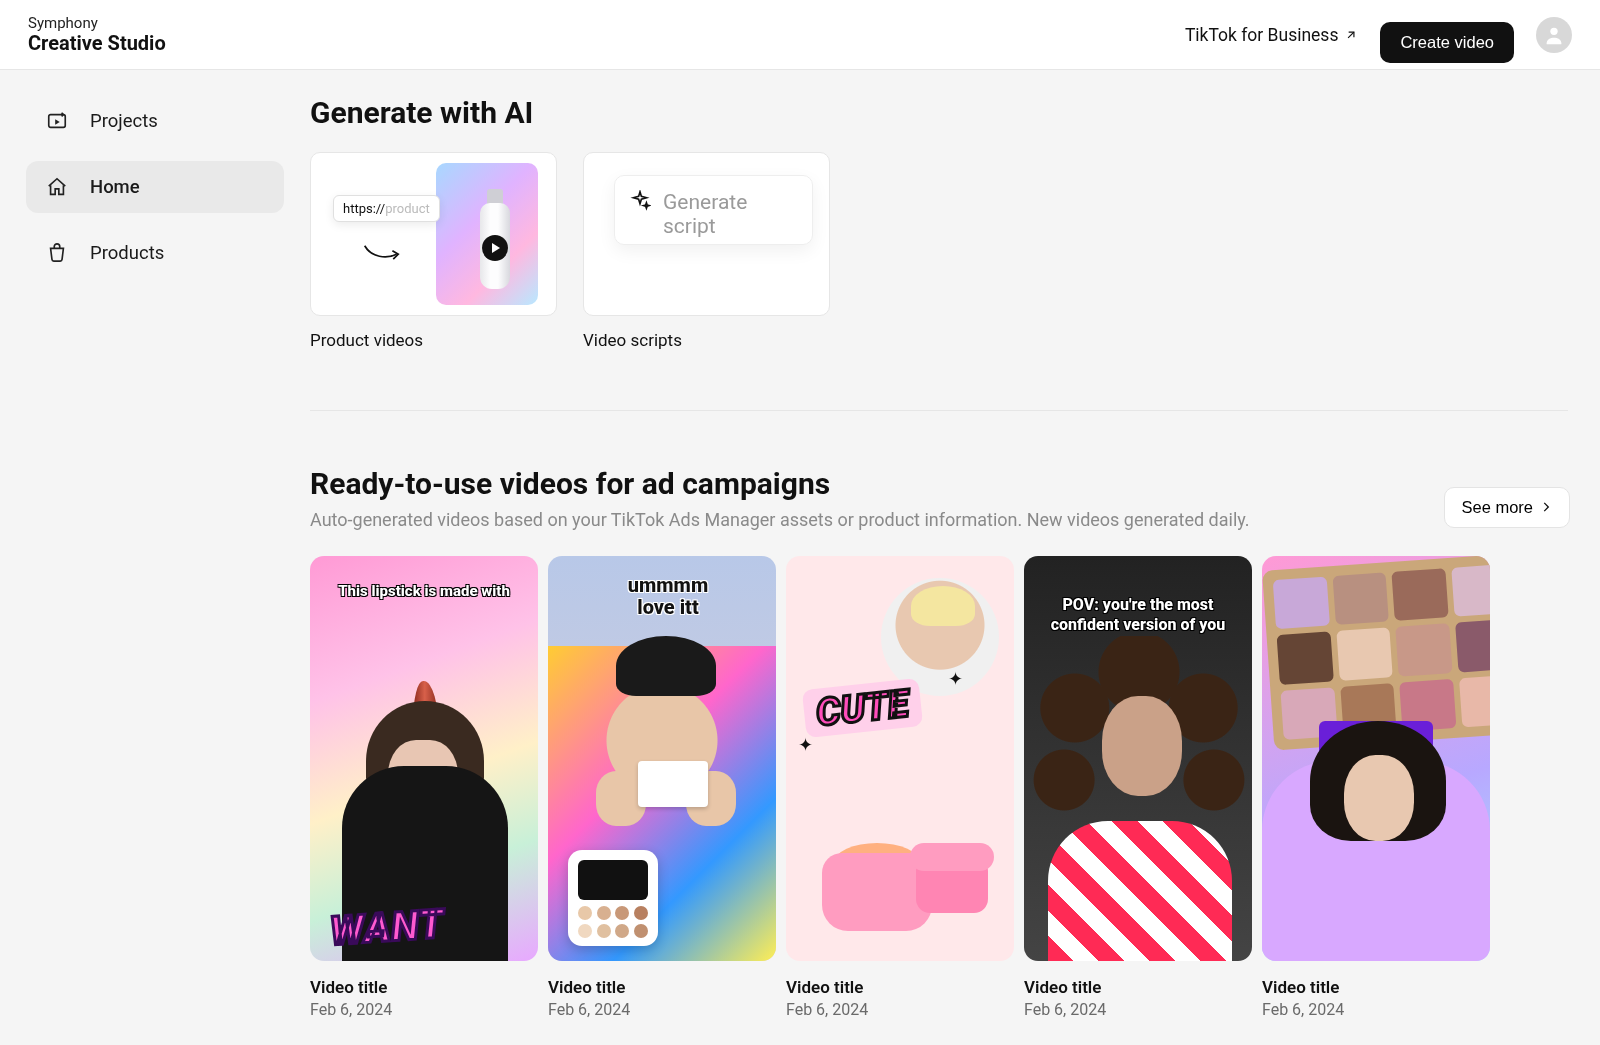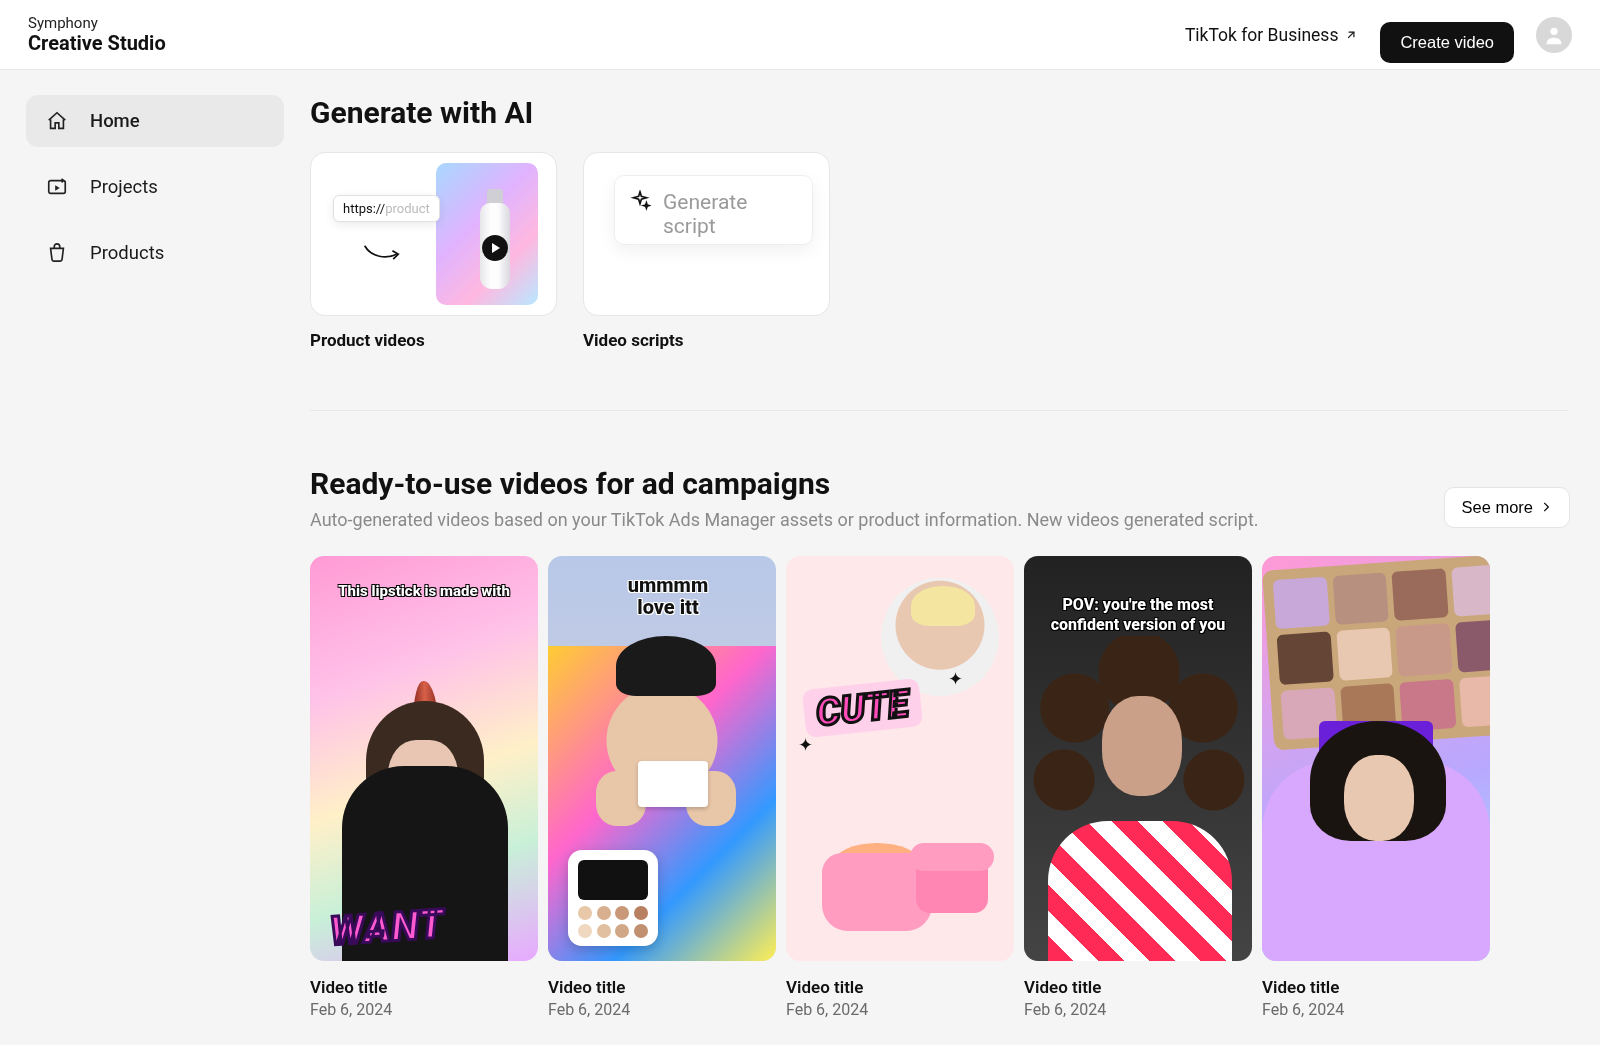--- a/index.html
+++ b/index.html
@@ -58,23 +58,23 @@
 
   .main { flex:1; padding: 25px 30px 0 0; overflow:auto; }
 
   h1.section { font-size: 30px; font-weight:700; margin-bottom: 22px; }
 
   
   .gen-row { display:flex; gap:26px; margin-bottom: 60px; }
   .gen-item { width: 247px; }
   .gen-card {
     width:247px; height:164px; background:#fff; border:1px solid #e6e6e6;
-    border-radius:15px; position:relative; overflow:hidden;
-  }
-  .gen-label { font-size:17px; font-weight:700; margin-top:14px; color:#111;}
+    border-radius:10px; position:relative; overflow:hidden;
+  }
+  .gen-label { font-size:17px; font-weight:400; margin-top:14px; color:#111;}
 
   
   .pv-art {
     position:absolute; right:18px; top:10px; bottom:10px; width:102px;
     border-radius:10px;
     background: linear-gradient(135deg,#a8d8ff 0%, #e0b3ff 40%, #ffb8e0 70%, #b8e8ff 100%);
   }
   .pv-urlchip {
     position:absolute; left:22px; top:42px;
     background:#fff; border:1px solid #e0e0e0; border-radius:6px;
@@ -305,38 +305,38 @@
           <circle cx="12" cy="8" r="4"></circle>
           <path d="M4 21c0-4 4-6 8-6s8 2 8 6v1H4z"></path>
         </svg>
     </div>
   </div>
 </div>
 
 <div class="layout">
 
   <div class="sidebar">
-    <div class="side-item active">
-      <span class="icon">
-        <svg viewBox="0 0 24 24">
-            <path d="M3 11l9-8 9 8"></path>
-            <path d="M5 10v10h5v-6h4v6h5V10"></path>
-          </svg>
-      </span>
-      <span>Home</span>
-    </div>
     <div class="side-item">
       <span class="icon">
         <svg viewBox="0 0 24 24">
             <rect x="3" y="5" width="18" height="14" rx="2"></rect>
             <path d="M10 10l5 3-5 3z" fill="#222" stroke="none"></path>
             <path d="M17 3l2 2-2 2"></path>
           </svg>
       </span>
       <span>Projects</span>
+    </div>
+    <div class="side-item active">
+      <span class="icon">
+        <svg viewBox="0 0 24 24">
+            <path d="M3 11l9-8 9 8"></path>
+            <path d="M5 10v10h5v-6h4v6h5V10"></path>
+          </svg>
+      </span>
+      <span>Home</span>
     </div>
     <div class="side-item">
       <span class="icon">
         <svg viewBox="0 0 24 24">
             <path d="M5 7h14l-1.5 12a2 2 0 0 1-2 1.8H8.5a2 2 0 0 1-2-1.8z"></path>
             <path d="M9 7V5a3 3 0 0 1 6 0v2"></path>
           </svg>
       </span>
       <span>Products</span>
     </div>
@@ -379,21 +379,21 @@
         </div>
         <div class="gen-label">Video scripts</div>
       </div>
     </div>
 
     <div class="divider"></div>
 
     <div class="ready-head">
       <div>
         <h1>Ready-to-use videos for ad campaigns</h1>
-        <div class="ready-sub">Auto-generated videos based on your TikTok Ads Manager assets or product information. New videos generated script.</div>
+        <div class="ready-sub">Auto-generated videos based on your TikTok Ads Manager assets or product information. New videos generated daily.</div>
       </div>
       <button class="seemore">
         <span>See more</span>
         <svg width="14" height="14" viewBox="0 0 24 24" fill="none" stroke="#111" stroke-width="2.2">
             <path d="M9 5l7 7-7 7"></path>
           </svg>
       </button>
     </div>
 
     <div class="video-row">

